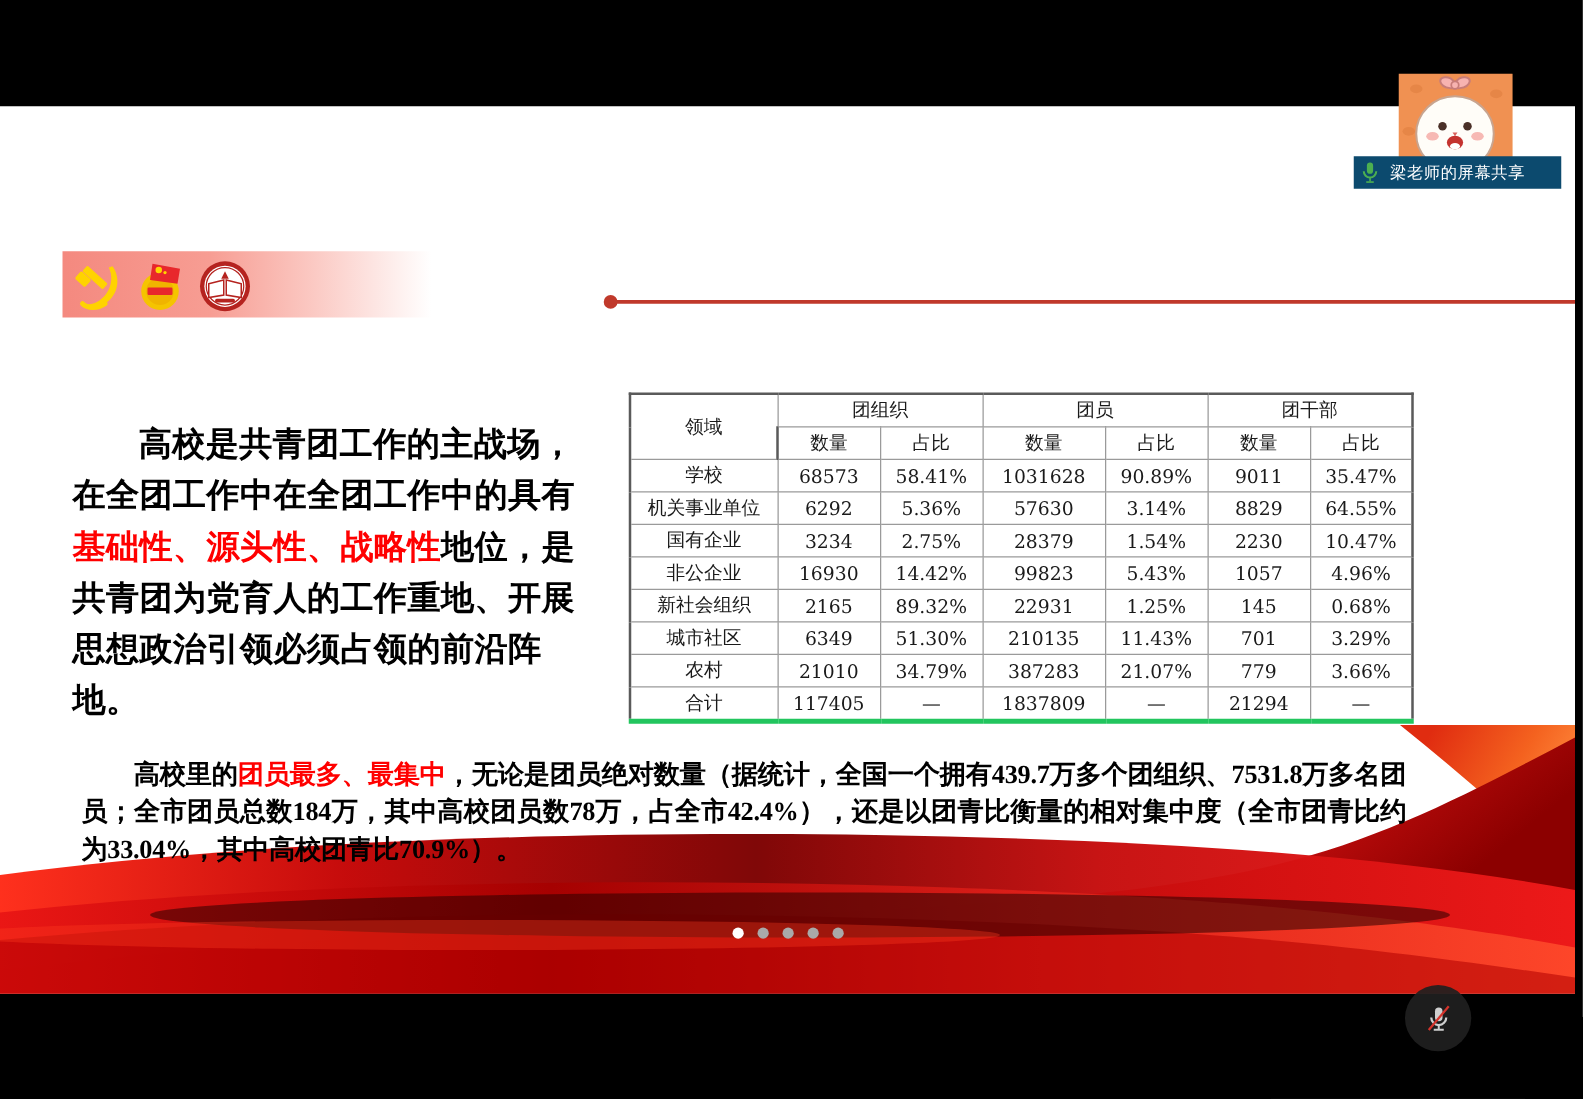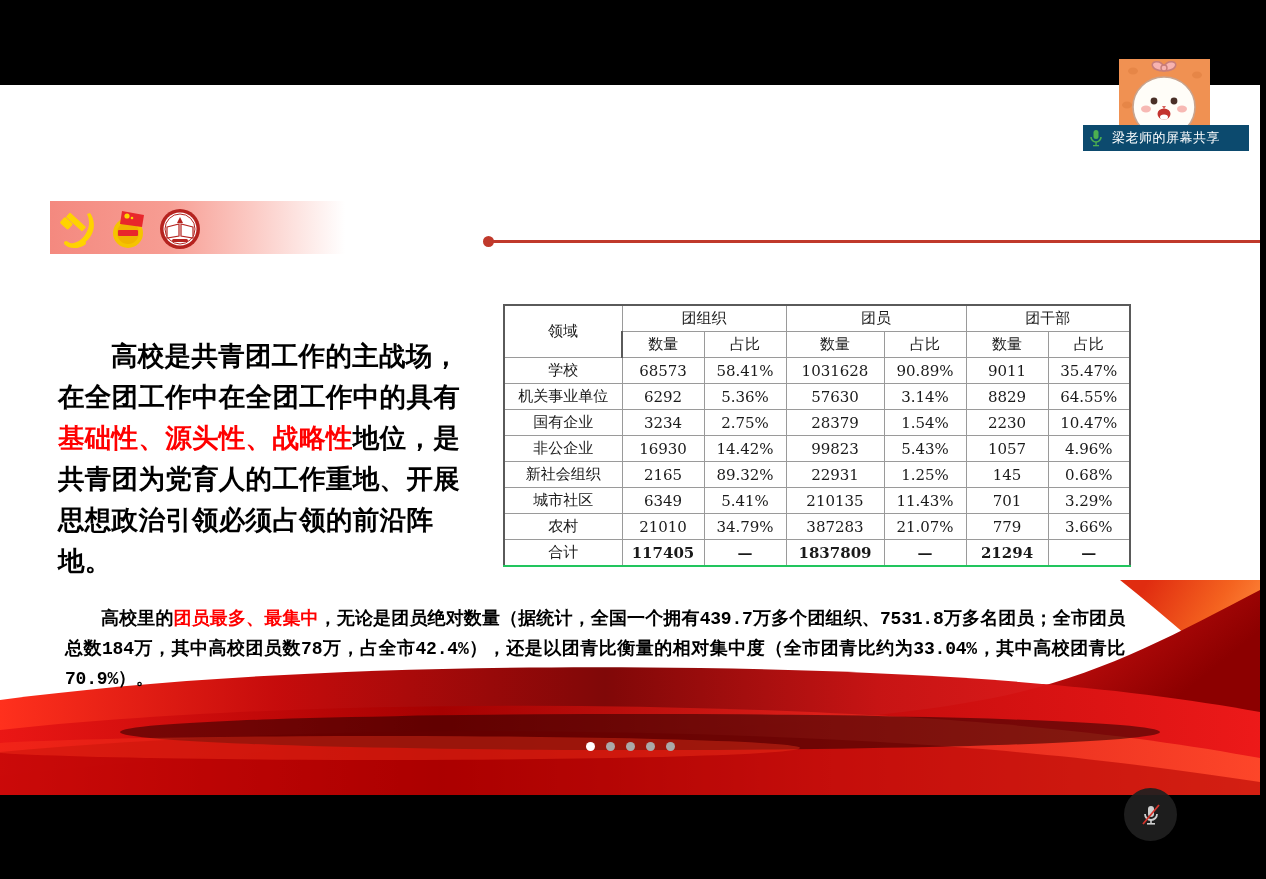--- a/index.html
+++ b/index.html
@@ -51,54 +51,54 @@
     font-size: 26.5px;
     line-height: 41px;
     color: #000;
     text-indent: 2em;
     letter-spacing: 0.3px;
     margin-top: 22px;
   }
   #left-para .hl { color: #ff0000; }
 
   
-  #stat-table-wrap { position: absolute; left: 503px; top: 219px; }
+  #stat-table-wrap { position: absolute; left: 503px; top: 229px; }
   table.stat {
     border-collapse: collapse;
     font-family: "DejaVu Serif", "Liberation Serif", serif;
     font-size: 15px;
     color: #1a1a1a;
     background: #fff;
   }
   table.stat td, table.stat th {
     border: 1px solid #9a9a9a;
     text-align: center;
     vertical-align: middle;
     font-weight: normal;
     padding: 3px 2px;
     height: 26px;
   }
   table.stat .outer-top td, table.stat .outer-top th { border-top: 2px solid #5a5a5a; }
   table.stat tr td:first-child, table.stat tr th:first-child { border-left: 2px solid #5a5a5a; }
   table.stat tr td:last-child, table.stat tr th:last-child { border-right: 2px solid #5a5a5a; }
-  table.stat tr:last-child td { border-bottom: 2px solid #22c55e; }
+  table.stat tr:last-child td { border-bottom: 4px solid #22c55e; }
   .c-domain { width: 118px; }
   .c-num    { width: 82px; }
   .c-pct    { width: 82px; }
   .c-num-w  { width: 98px; }
   .row-total td { font-weight: bold; }
-  .row-total td.val { font-weight: bold; }
+  .row-total td.val { font-weight: normal; }
 
   
   #bottom-para {
     position: absolute; left: 65px; top: 519px;
     width: 1060px;
-    font-family: Liberation Mono, monospace;
+    font-family: Liberation Serif, serif;
     font-weight: bold;
-    font-size: 18px;
+    font-size: 21px;
     line-height: 30px;
     color: #000;
     text-indent: 2em;
     text-align: justify;
     letter-spacing: -0.2px;
   }
   #bottom-para .hl { color: #ff0000; }
 
   
   #ribbon { position: absolute; left: 0; bottom: 0; width: 1260px; height: 215px; overflow: hidden; }
@@ -287,21 +287,21 @@
               <td class="c-num">2165</td>
               <td class="c-pct">89.32%</td>
               <td class="c-num-w">22931</td>
               <td class="c-pct">1.25%</td>
               <td class="c-num">145</td>
               <td class="c-pct">0.68%</td>
             </tr>
             <tr>
               <td class="c-domain">城市社区</td>
               <td class="c-num">6349</td>
-              <td class="c-pct">5.41%</td>
+              <td class="c-pct">51.30%</td>
               <td class="c-num-w">210135</td>
               <td class="c-pct">11.43%</td>
               <td class="c-num">701</td>
               <td class="c-pct">3.29%</td>
             </tr>
             <tr>
               <td class="c-domain">农村</td>
               <td class="c-num">21010</td>
               <td class="c-pct">34.79%</td>
               <td class="c-num-w">387283</td>

